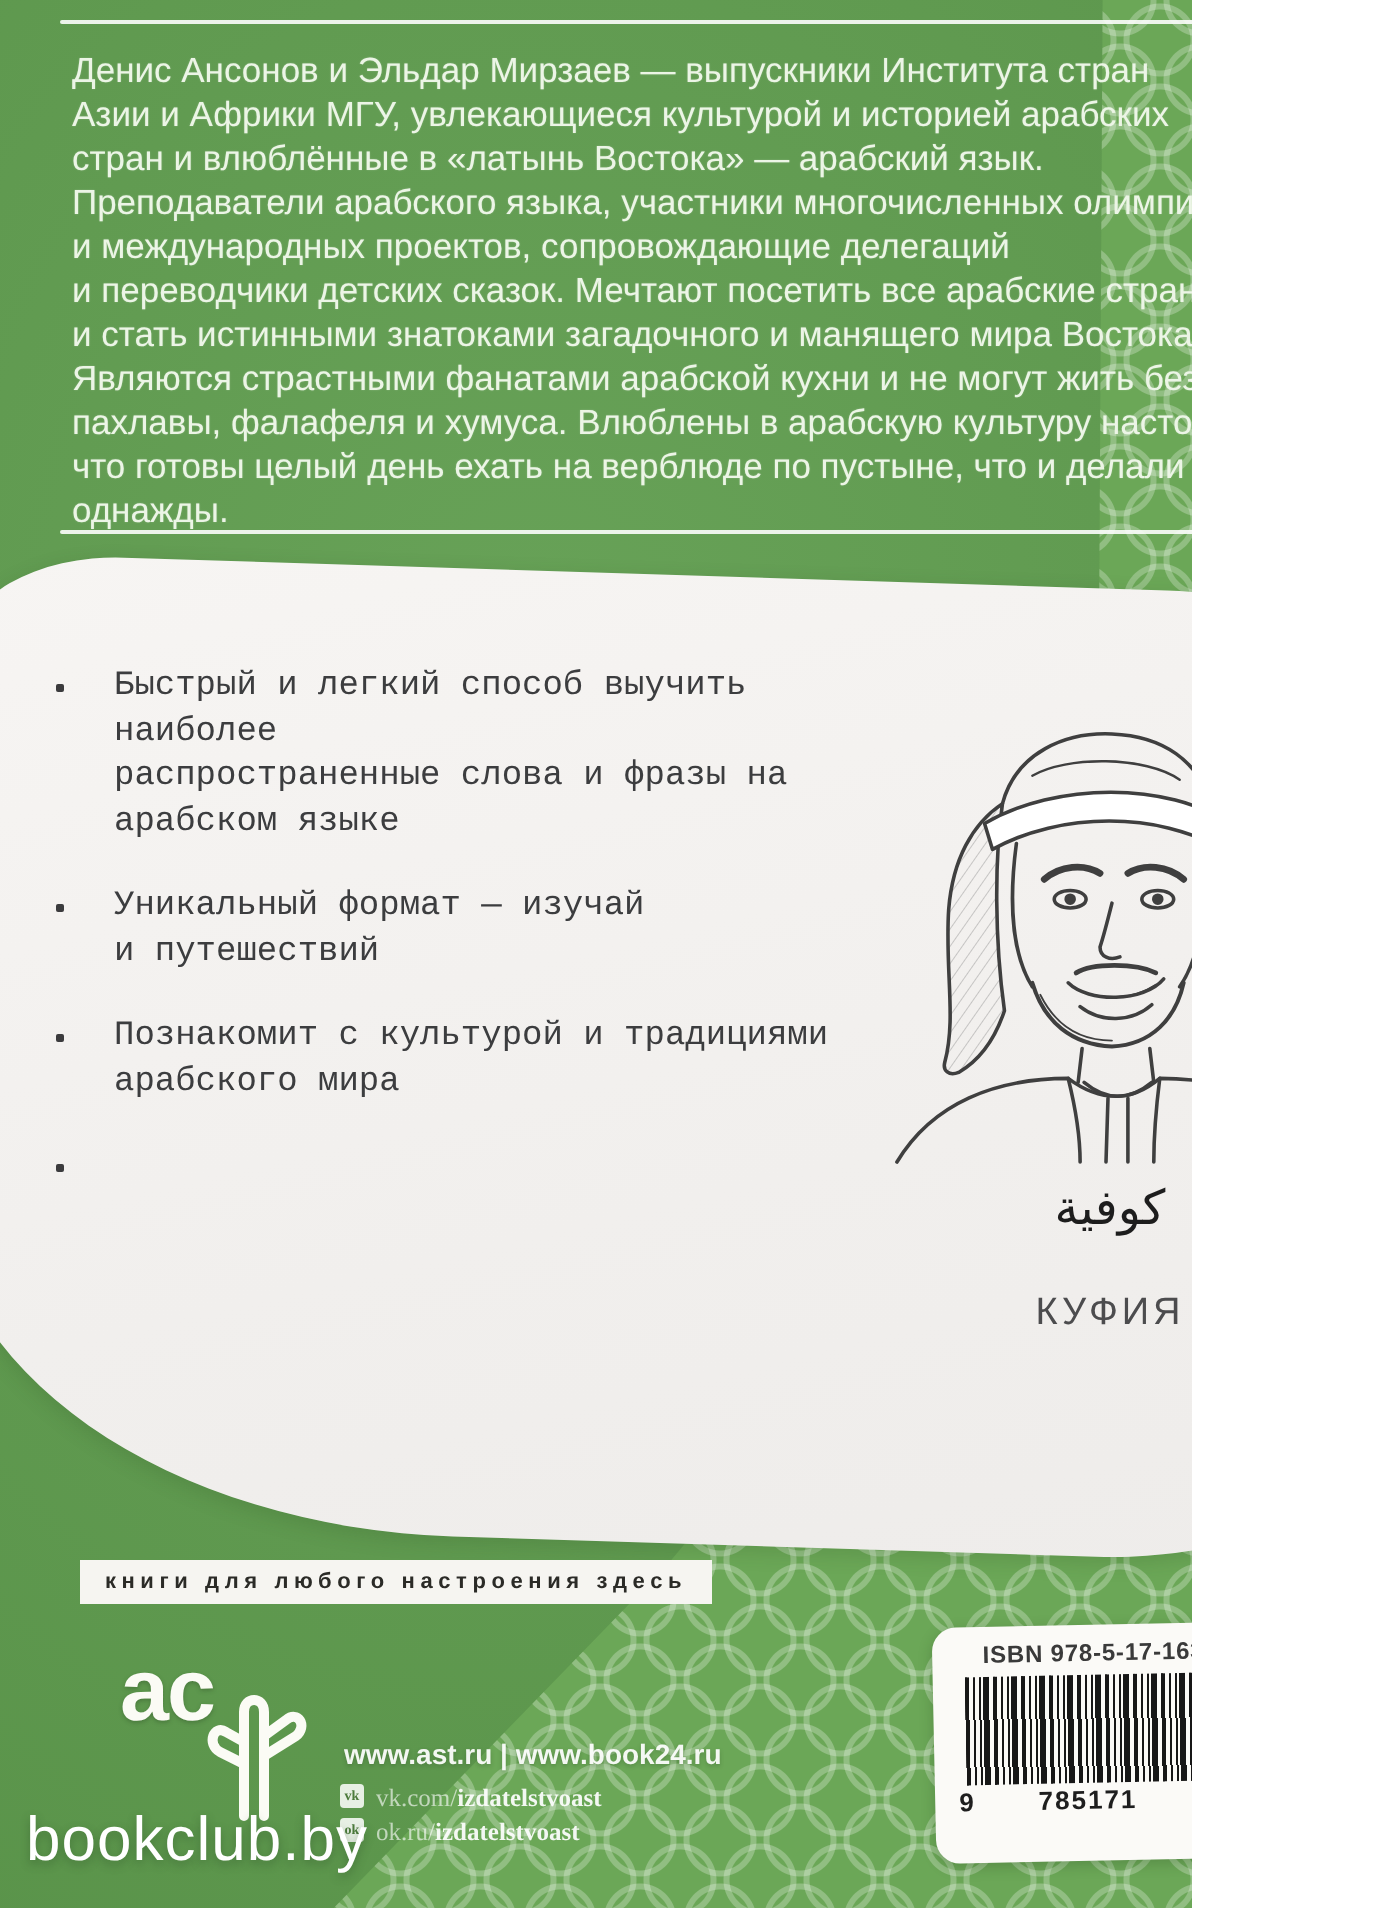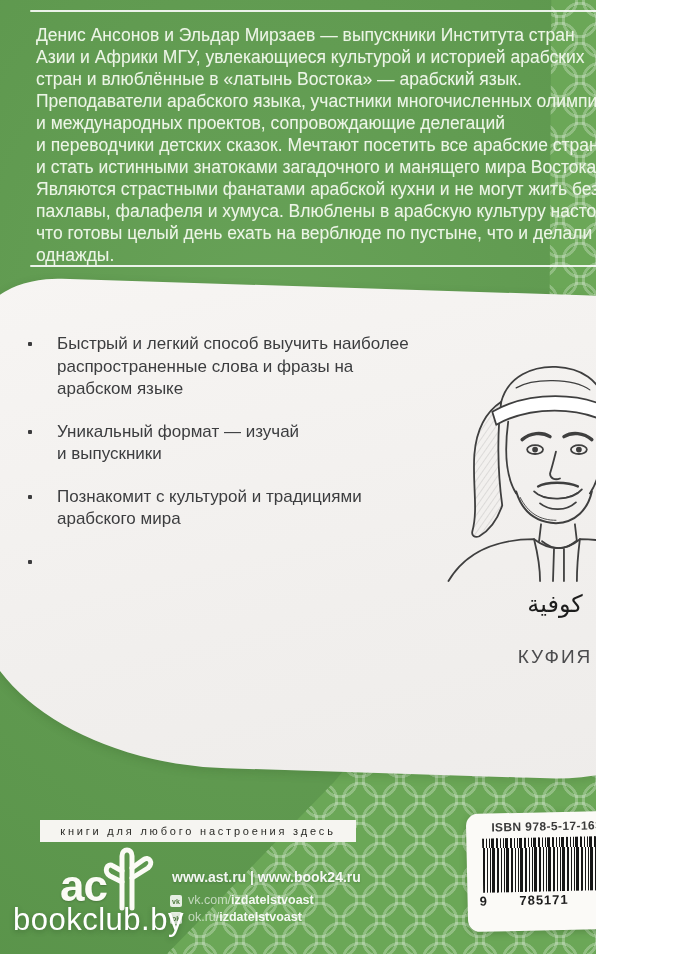--- a/index.html
+++ b/index.html
@@ -38,41 +38,41 @@
   .panel{
     position:absolute;left:-26px;top:288px;width:752px;height:484px;z-index:2;
     background:linear-gradient(165deg,#f7f5f3 0%,#f1efed 60%,#eeecea 100%);
     border-radius:80px 150px 170px 260px / 50px 95px 115px 170px;
     transform:rotate(1.8deg);
     box-shadow:0 3px 10px rgba(40,70,30,.18);
   }
 
   
   .bullets{position:absolute;left:28px;top:333px;width:405px;z-index:3;}
-  .bullet{display:flex;margin-bottom:20px;}
+  .bullet{display:flex;margin-bottom:20px;font-family:Liberation Mono, monospace;}
   .bullet .marker{flex:0 0 auto;width:4px;height:4px;background:#3b3b3d;border-radius:1px;margin:9px 25px 0 0;}
   .bullet .txt{color:#3c3d3f;font-size:17px;line-height:22.5px;white-space:pre-line;}
 
   
   .illustration{position:absolute;left:438px;top:360px;width:230px;height:224px;z-index:3;}
   .captions{position:absolute;left:440px;top:584px;width:230px;text-align:center;z-index:3;}
   .caption-ar{font-family:"DejaVu Sans",sans-serif;font-weight:400;font-size:24px;line-height:40px;color:#1d1d1d;direction:rtl;}
   .caption-ru{margin-top:22px;font-size:19px;letter-spacing:2px;color:#4c4c4e;}
 
   
   .tagline{
-    position:absolute;left:40px;top:820px;width:316px;height:22px;z-index:3;
-    background:#f6f5f1;color:#2b2b27;font-size:11px;font-weight:normal;letter-spacing:2.8px;
+    position:absolute;left:40px;top:780px;width:316px;height:22px;z-index:3;
+    background:#f6f5f1;color:#2b2b27;font-size:11px;font-weight:bold;letter-spacing:2.8px;
     display:flex;align-items:center;justify-content:center;white-space:nowrap;
   }
-  .ast-letters{position:absolute;left:60px;top:866px;z-index:3;color:#fbfbf5;font-size:44px;font-weight:bold;line-height:40px;letter-spacing:-1px;text-shadow:0 1px 2px rgba(40,70,35,.35);}
+  .ast-letters{position:absolute;left:60px;top:826px;z-index:3;color:#fbfbf5;font-size:44px;font-weight:bold;line-height:40px;letter-spacing:-1px;text-shadow:0 1px 2px rgba(40,70,35,.35);}
   .cactus{position:absolute;left:98px;top:842px;z-index:3;}
   .sites{position:absolute;left:172px;top:869px;z-index:3;color:rgba(255,255,255,.93);font-size:14px;font-weight:bold;text-shadow:0 1px 2px rgba(40,70,35,.3);}
   .socials{position:absolute;left:170px;top:892px;z-index:3;}
-  .social-row{display:flex;align-items:flex-end;height:15px;margin-bottom:2px;}
+  .social-row{display:flex;align-items:flex-start;height:15px;margin-bottom:2px;font-family:Liberation Serif, serif;}
   .social-icon{width:12px;height:12px;background:rgba(255,255,255,.85);border-radius:2px;margin-right:6px;
     display:flex;align-items:center;justify-content:center;font-size:7px;font-weight:bold;color:#4c7a3c;}
   .social-txt{font-size:12.5px;color:rgba(255,255,255,.62);}
   .social-txt b{color:rgba(255,255,255,.92);}
   .watermark{position:absolute;left:13px;top:902px;z-index:4;color:#fff;font-size:31px;letter-spacing:.5px;text-shadow:0 2px 5px rgba(45,80,40,.45);}
 
   
   .isbn-label{
     position:absolute;left:467px;top:812px;width:194px;height:118px;z-index:3;
     background:#fbfaf7;border-radius:12px;transform:rotate(-1.2deg);
@@ -114,21 +114,21 @@
   <div class="bullets">
     <div class="bullet">
       <span class="marker"></span>
       <span class="txt">Быстрый и легкий способ выучить наиболее
 распространенные слова и фразы на
 арабском языке</span>
     </div>
     <div class="bullet">
       <span class="marker"></span>
       <span class="txt">Уникальный формат — изучай
-и выпускники</span>
+и путешествий</span>
     </div>
     <div class="bullet">
       <span class="marker"></span>
       <span class="txt">Познакомит с культурой и традициями
 арабского мира</span>
     </div>
     <div class="bullet">
       <span class="marker"></span>
     </div>
   </div>

